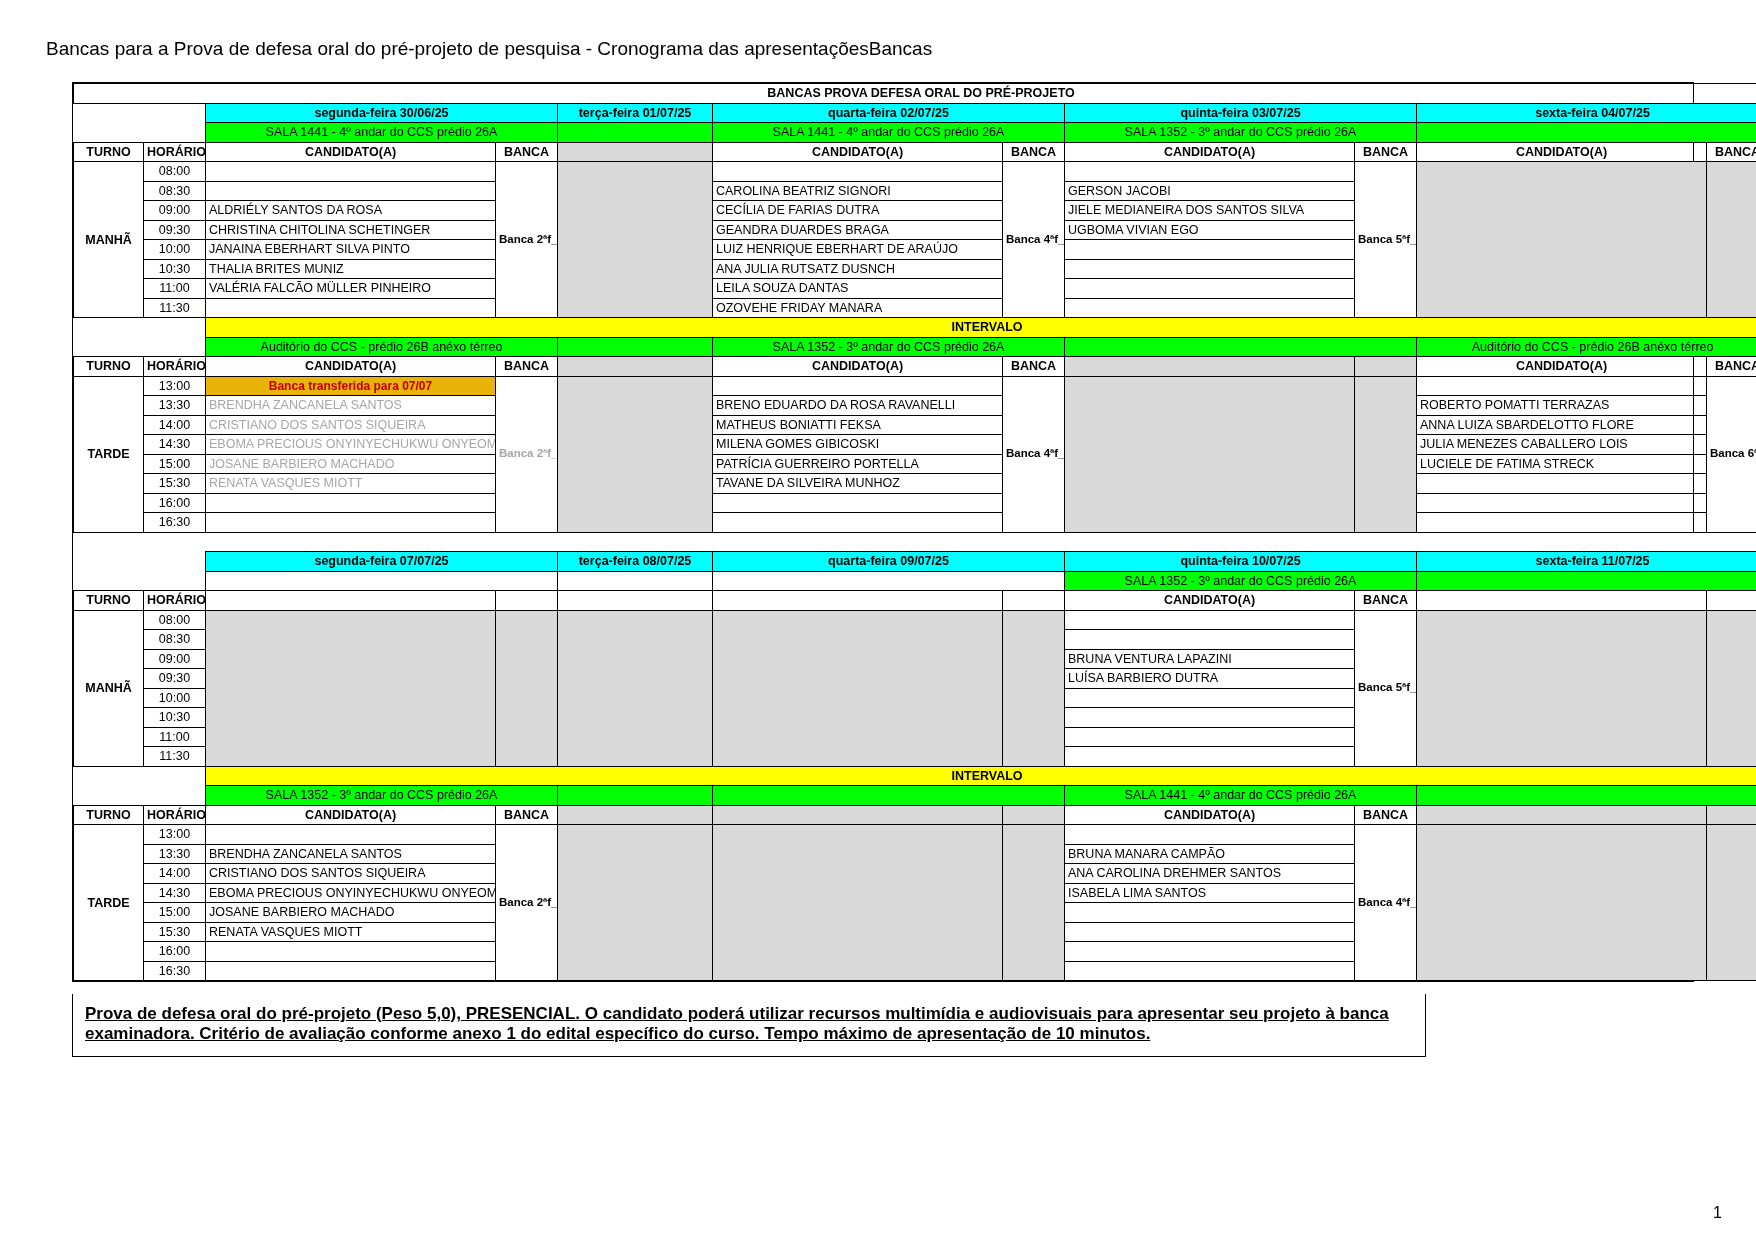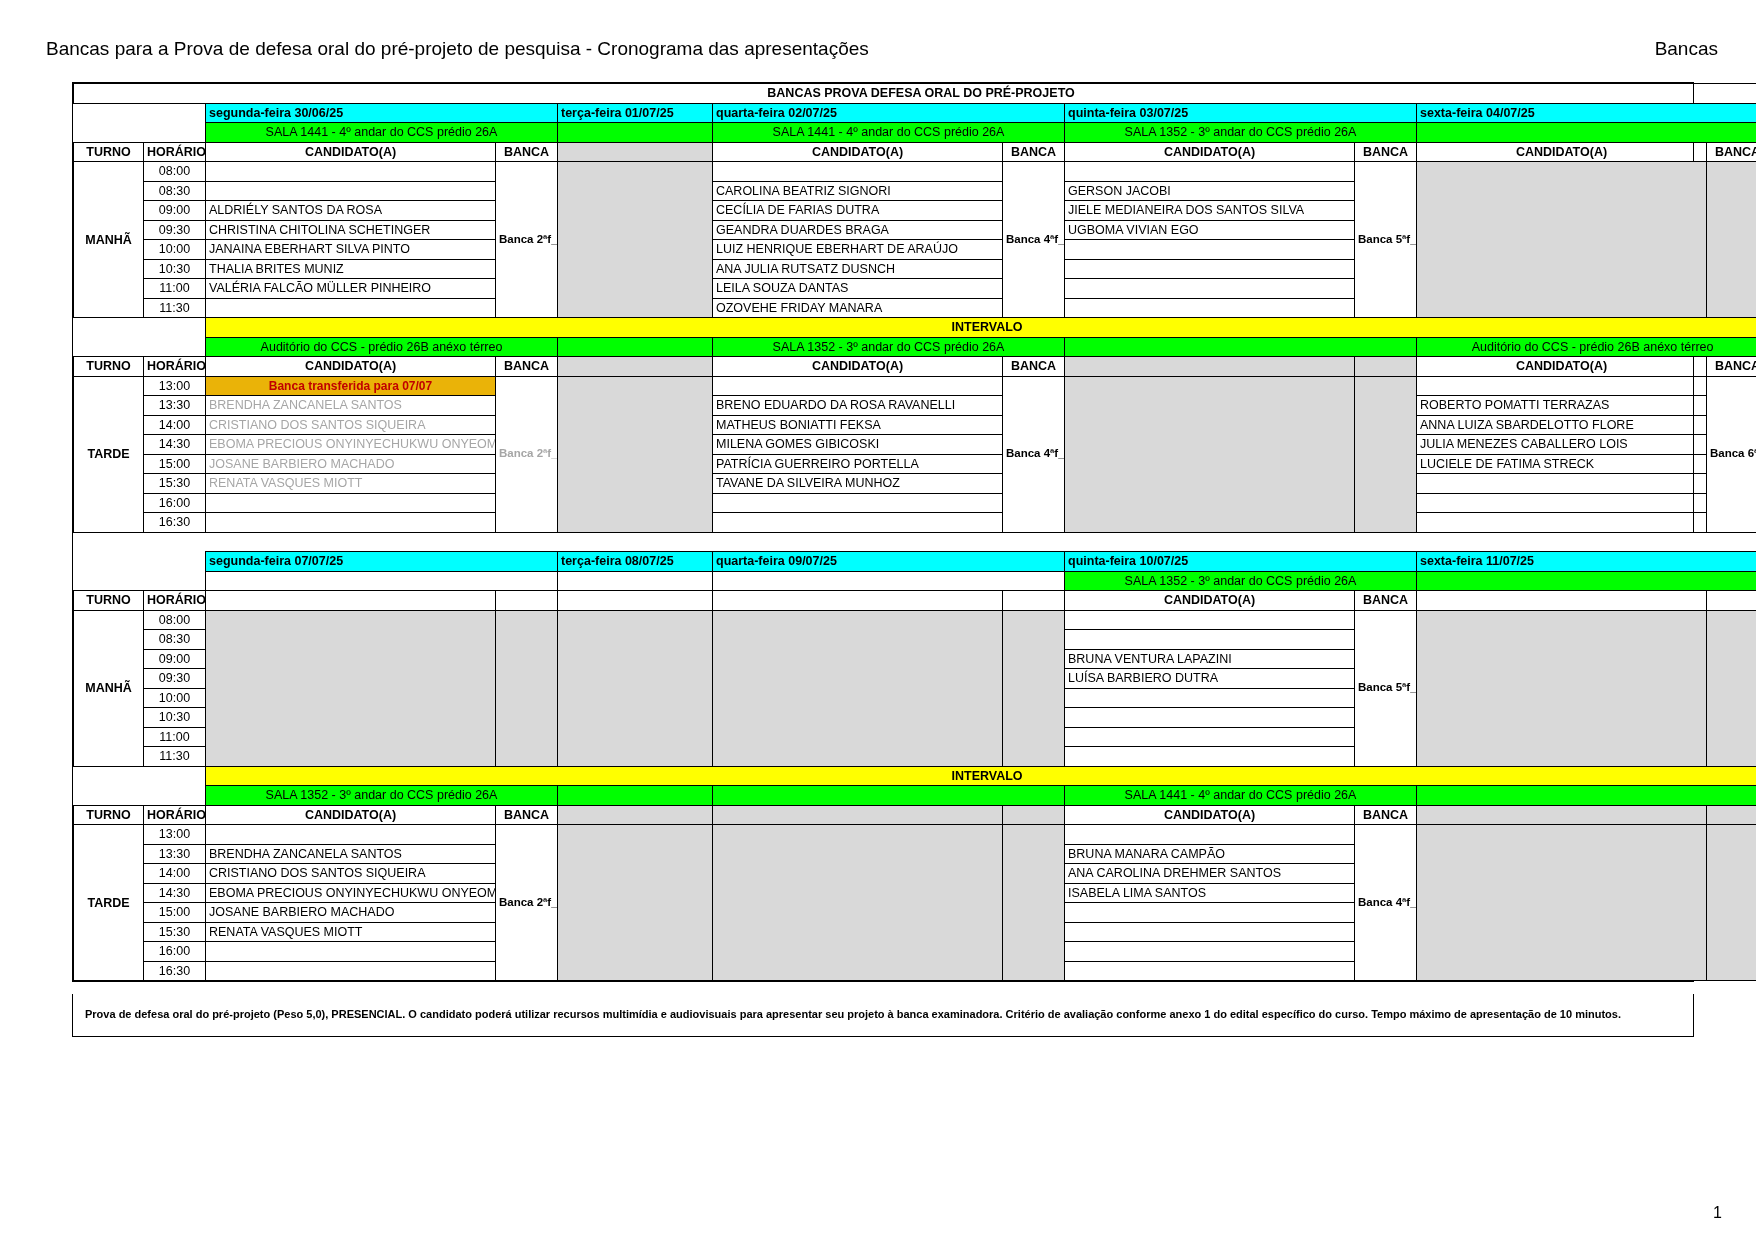--- a/index.html
+++ b/index.html
@@ -7,21 +7,21 @@
   body {
     width:1756px; height:1242px;
     background:#ffffff;
     font-family:"Liberation Sans", sans-serif;
     color:#000;
     overflow:hidden;
   }
   .page { position:relative; width:1756px; height:1242px; padding:0; }
 
   .doc-header {
-    display:flex; justify-content:space-between; align-items:baseline;
+    display:flex; align-items:baseline;
     padding:38px 38px 0 46px;
     font-size:19px;
   }
   .doc-header .right { font-size:19px; }
 
   .sheet {
     margin:22px 36px 0 72px;
     border:1.5px solid #000;
     width:1622px;
   }
@@ -44,47 +44,48 @@
   col.c-turno   { width:70px; }
   col.c-hora    { width:62px; }
   col.c-cand    { width:290px; }
   col.c-banca   { width:62px; }
   col.c-gap     { width:155px; }
 
   .title-row td {
     text-align:center; font-weight:bold; font-size:12.5px; height:26px;
     border-left:none; border-right:none; border-top:none;
   }
-  .cyan  { background:#00ffff; font-weight:bold; text-align:left; }
+  .cyan  { background:#00ffff; font-weight:bold; text-align:center; }
   .green { background:#00ff00; font-weight:normal; text-align:center; }
   .yellow{ background:#ffff00; font-weight:bold; text-align:center; }
   .hdr   { font-weight:bold; text-align:center; }
   .gray  { background:#d9d9d9; }
   .blank { background:#ffffff; }
   .ctr   { text-align:center; }
   .turno { font-weight:bold; text-align:center; }
   .banca-cell {
     text-align:center; font-weight:bold; font-size:11.5px; line-height:13.5px;
   }
   .banca-cell.muted { color:#a6a6a6; }
   .cand { text-align:left; font-size:12.5px; }
   .muted-text { color:#a6a6a6; }
   .transferida { background:#eab308; color:#c00000; font-weight:bold; text-align:center; font-size:12px;}
   .nb { border:none !important; background:#fff; }
   .spacer-row td { height:36px; border:none; background:#fff; }
 
   .footnote {
     margin:12px 36px 0 72px;
-    width:1622px;
+    width:1354px;
     border:1.5px solid #000;
     border-top:none;
     padding:10px 12px 12px 12px;
-    font-size:11px;
+    font-size:17px;
     font-weight:bold;
     line-height:20px;
+    text-decoration:underline;
   }
   .pagenum {
     position:absolute; right:34px; bottom:20px; font-size:16px;
   }
 </style>
 </head>
 <body>
 
 <div class="page">
 

